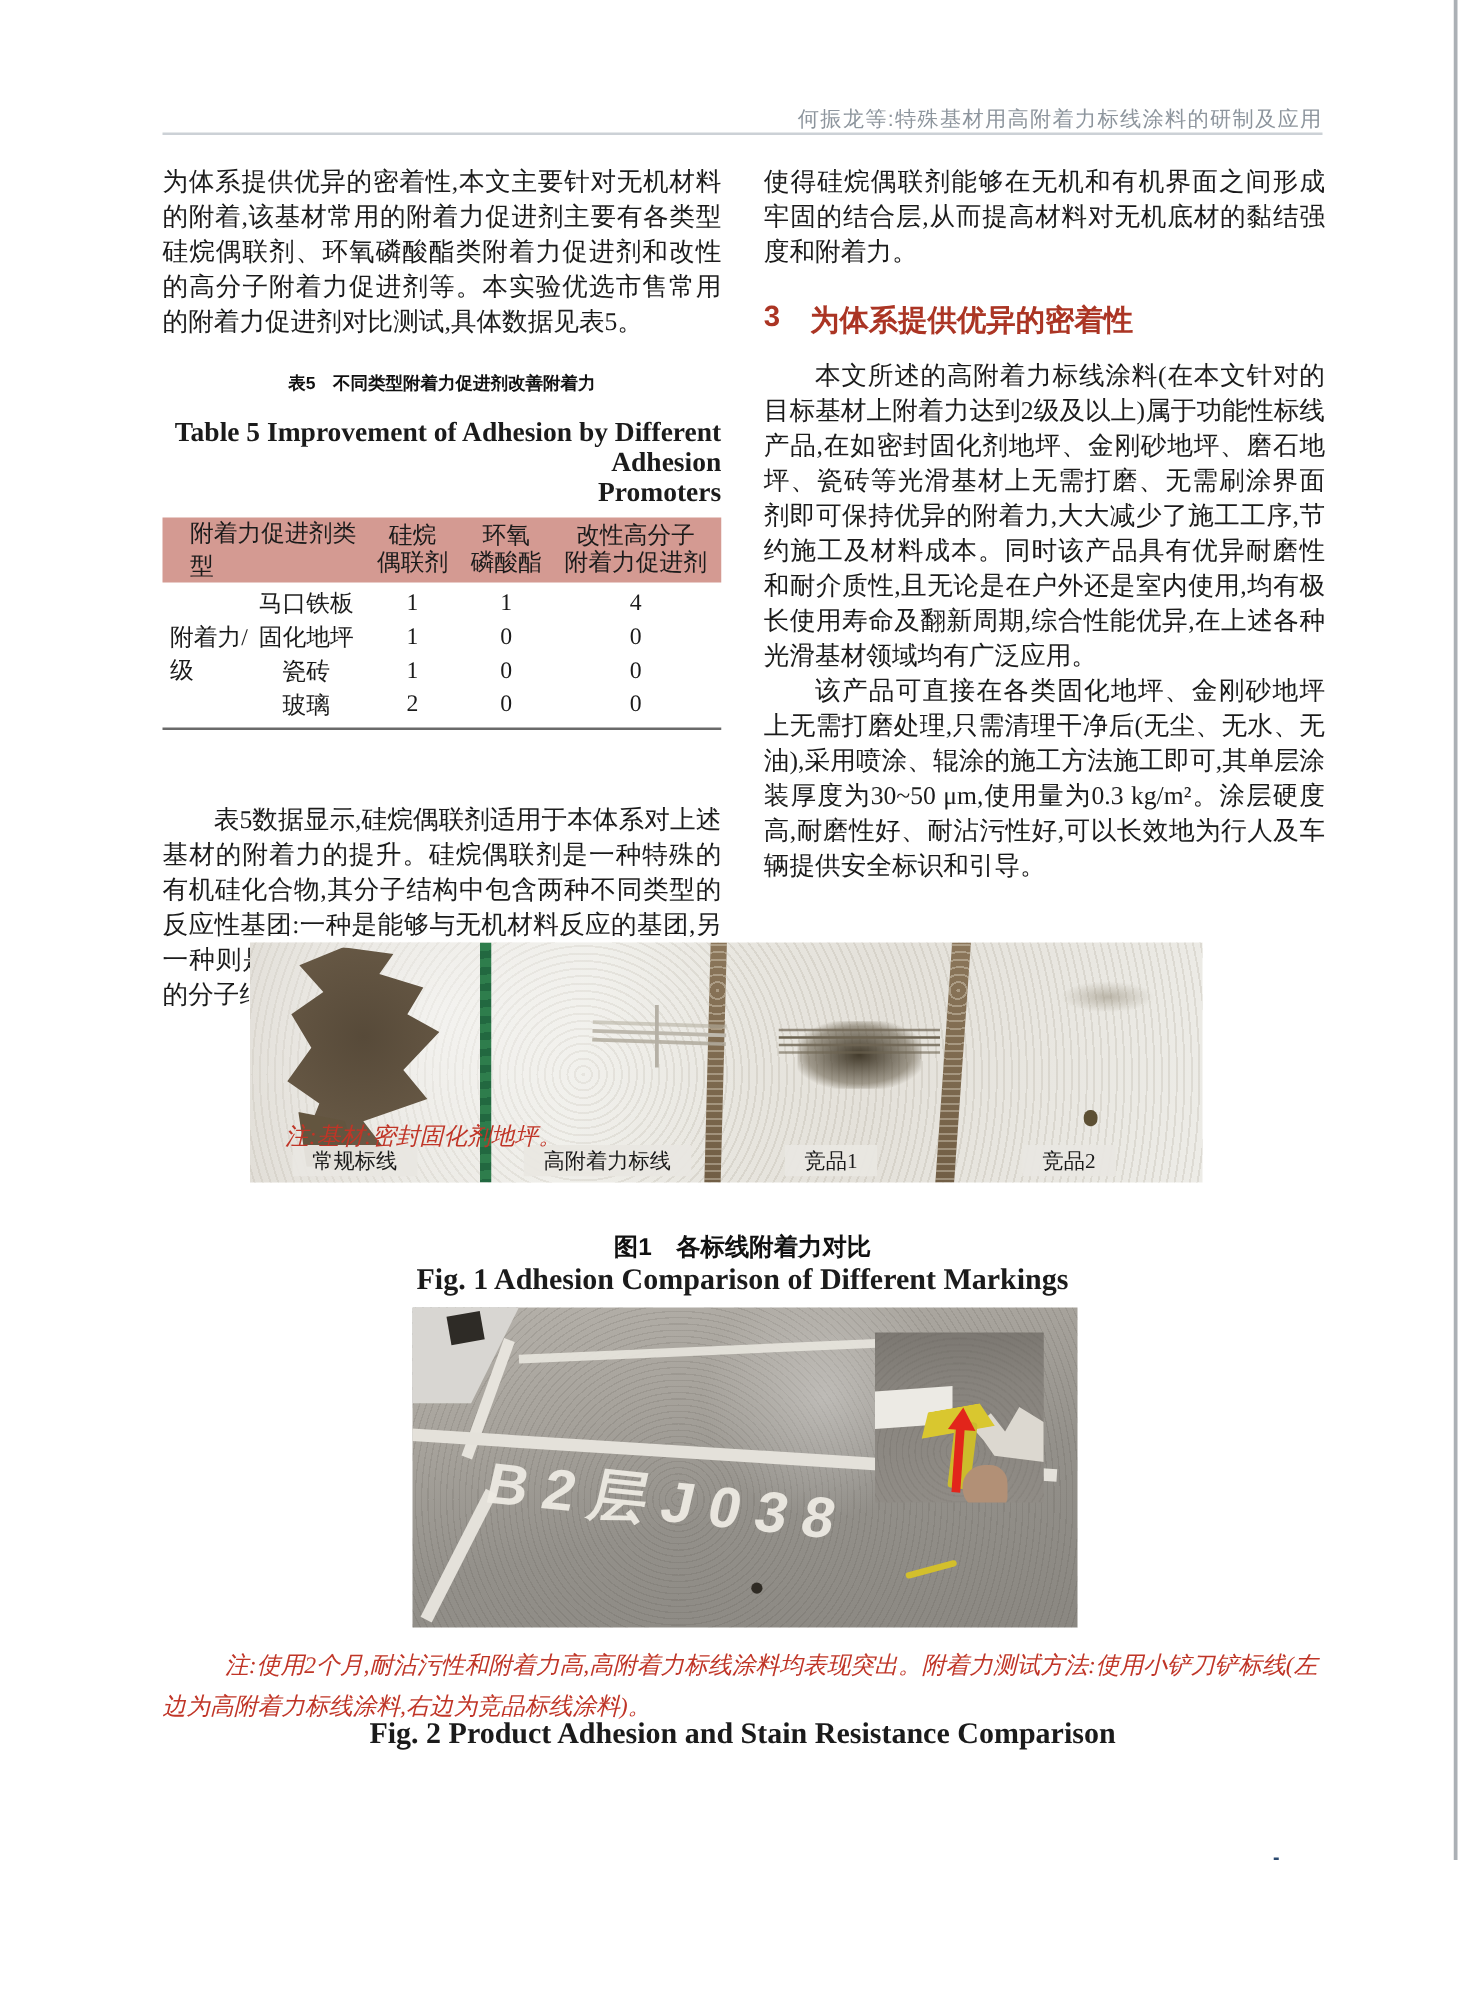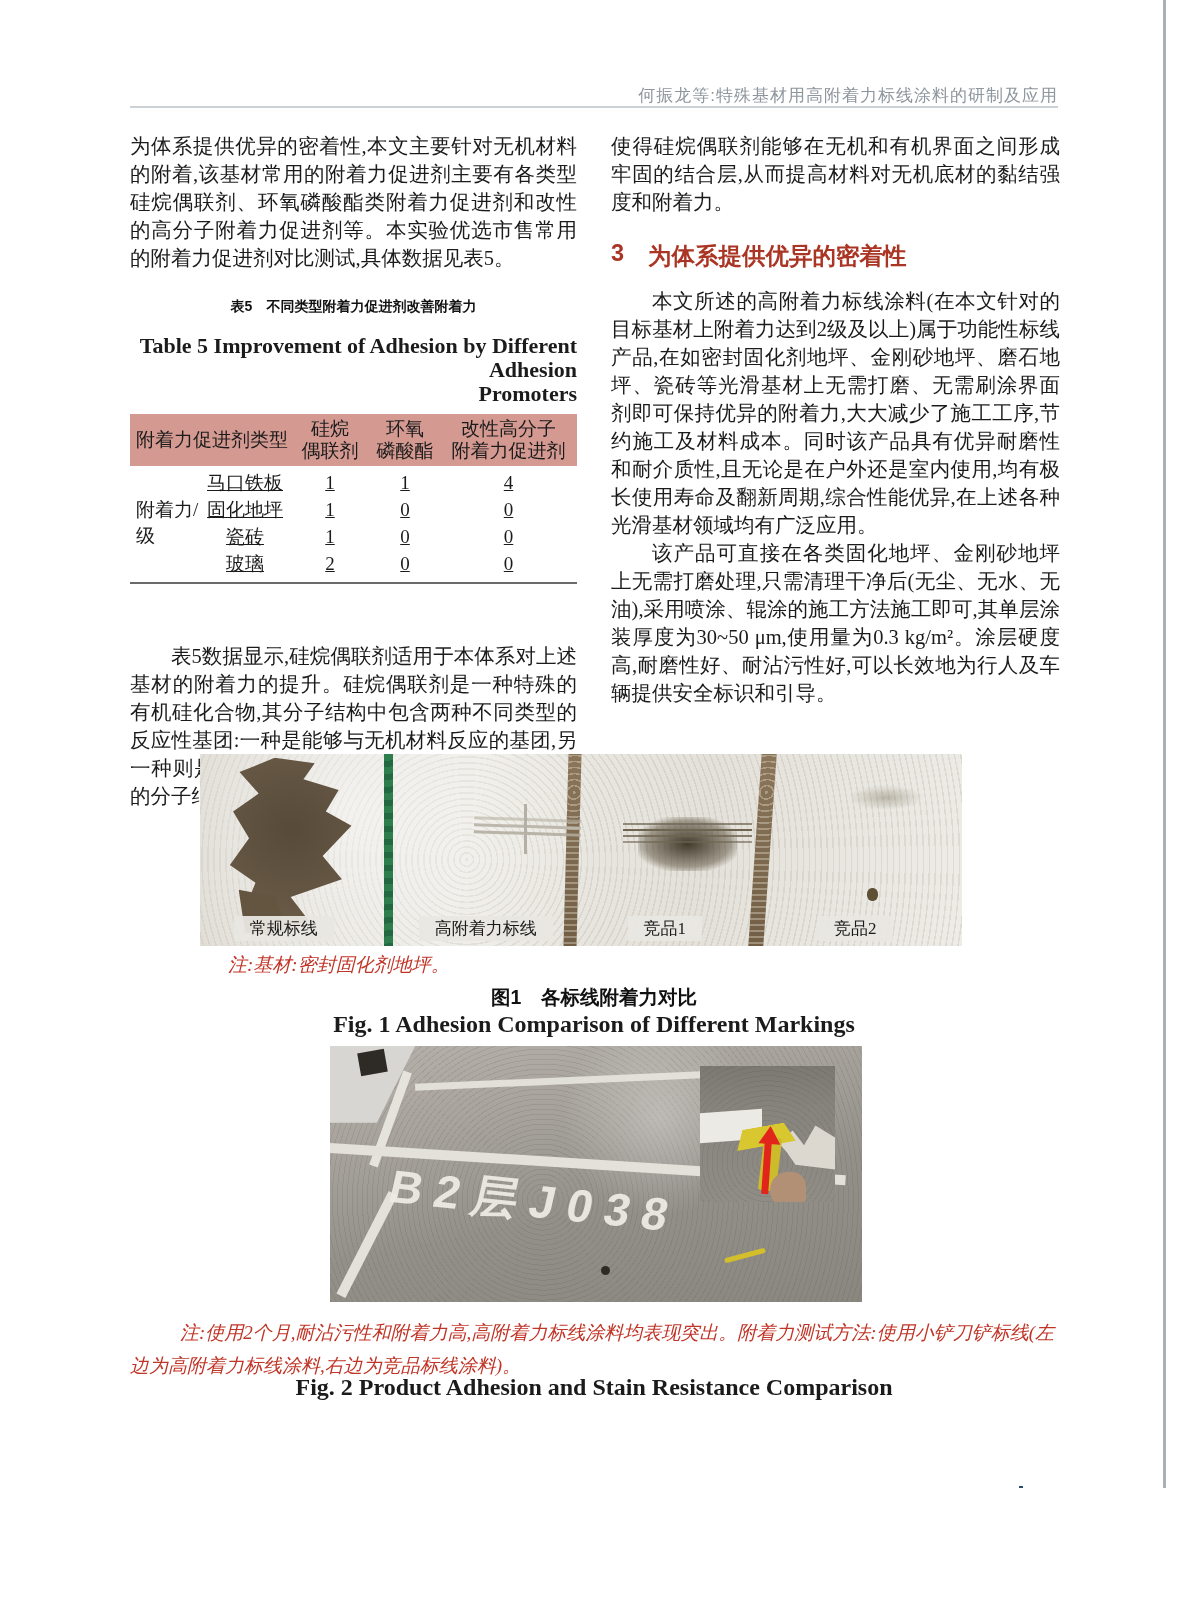--- a/index.html
+++ b/index.html
@@ -24,26 +24,26 @@
   .indent { text-indent:41px; }
 
   
   .tbl-wrap { margin-top:26px; }
   .tbl-cap-zh { text-align:center; font-family:"Liberation Sans","DejaVu Sans",sans-serif;
     font-weight:bold; font-size:14px; color:#111; }
   .tbl-cap-en { text-align:right; font-weight:bold; font-size:22px; line-height:24px; margin-top:18px; }
   .tbl { margin-top:8px; width:447px; font-size:19px; }
   .tbl-head { display:grid; grid-template-columns:160px 80px 70px 137px; background:#d49a92;
     min-height:52px; align-items:center; }
-  .th1 { padding-left:6px; }
+  .th1 { padding-left:22px; }
   .thc { text-align:center; line-height:22px; }
   .tbl-body { display:grid; grid-template-columns:70px 90px 80px 70px 137px;
     grid-auto-rows:27px; align-items:center; border-bottom:2px solid #6a6a6a; padding:3px 0 5px; }
   .tbl-group { grid-row:1 / span 4; padding-left:6px; }
-  .tdc { text-align:center;text-decoration:underline; }
+  .tdc { text-align:center; }
   .p-after-table { margin-top:58px; }
 
   
   .sec-head { margin-top:24px; display:flex; font-family:"Liberation Sans","DejaVu Sans",sans-serif;
     font-weight:bold; font-size:23.5px; color:#ab3524; }
   .sec-num { margin-right:24px; }
   .p-after-head { margin-top:15px; }
 
   
   .fig1 { position:absolute; left:200px; top:754px; width:762px; height:192px; overflow:hidden;
@@ -71,21 +71,21 @@
     background:radial-gradient(ellipse at 50% 50%, #433b2c, rgba(90,80,60,0.5) 60%, transparent 78%); }
   .f1-streak3 { position:absolute; left:55.5%; top:39%; width:17%; height:2px; background:#6e6452;
     box-shadow:0 6px 0 rgba(110,100,82,0.8), 0 12px 0 rgba(110,100,82,0.6), 0 -6px 0 rgba(110,100,82,0.7); }
   .f1-faint4 { position:absolute; left:85%; top:16%; width:10%; height:13%;
     background:radial-gradient(ellipse, rgba(150,142,124,0.55), transparent 70%); }
   .f1-dot4 { position:absolute; left:87.5%; top:70%; width:11px; height:13px; background:#5d5034; border-radius:45%; }
   .flabel { position:absolute; bottom:5px; transform:translateX(-50%);
     background:rgba(233,231,226,0.95); padding:1px 16px; font-size:17px; color:#1a1a1a; white-space:nowrap; }
 
   
-  .note1 { position:absolute; left:228px; top:952px; font-size:19px; font-style:italic; color:#c03527; }
+  .note1 { position:absolute; left:228px; top:896px; font-size:19px; font-style:italic; color:#c03527; }
   .figcap-zh { position:absolute; left:130px; width:928px; text-align:center;
     font-family:"Liberation Sans","DejaVu Sans",sans-serif; font-weight:bold; font-size:19.5px; color:#111; }
   .figcap-en { position:absolute; left:130px; width:928px; text-align:center; font-weight:bold; font-size:24px; }
   .cap1zh { top:984px; } .cap1en { top:1011px; }
   .cap2zh { top:1376px; } .cap2en { top:1374px; }
   .note2 { position:absolute; left:130px; top:1316px; width:932px; font-size:19px; font-style:italic;
     color:#c03527; line-height:33px; text-indent:50px; margin:0; }
 
   
   .fig2 { position:absolute; left:330px; top:1046px; width:532px; height:256px; overflow:hidden;

